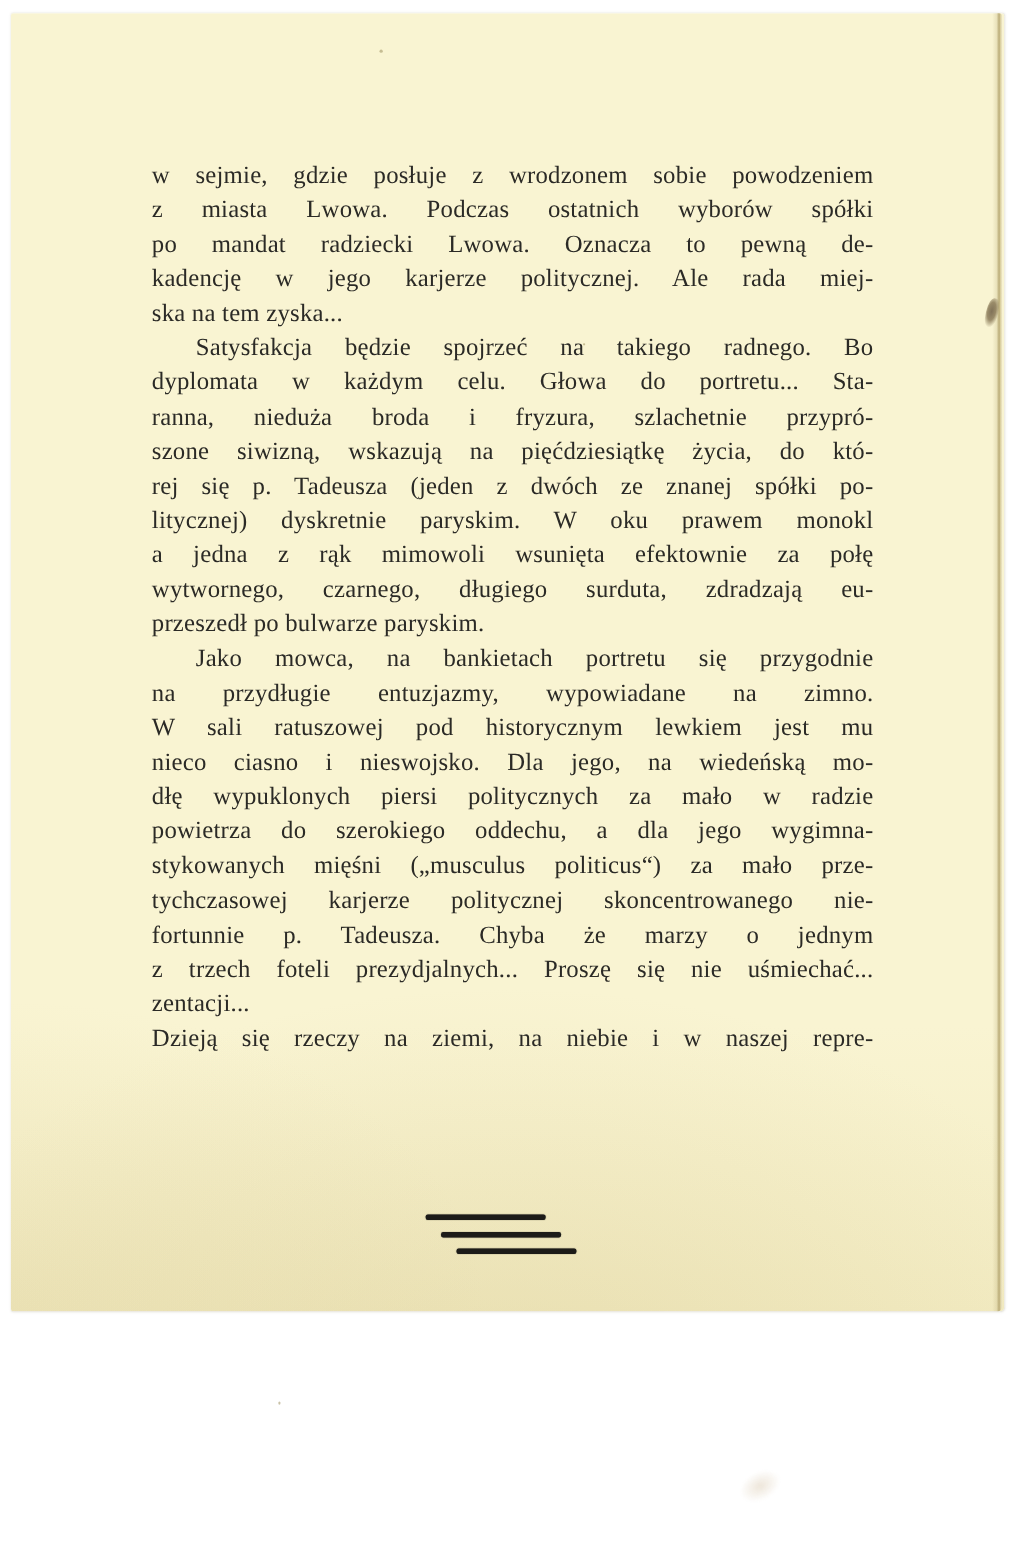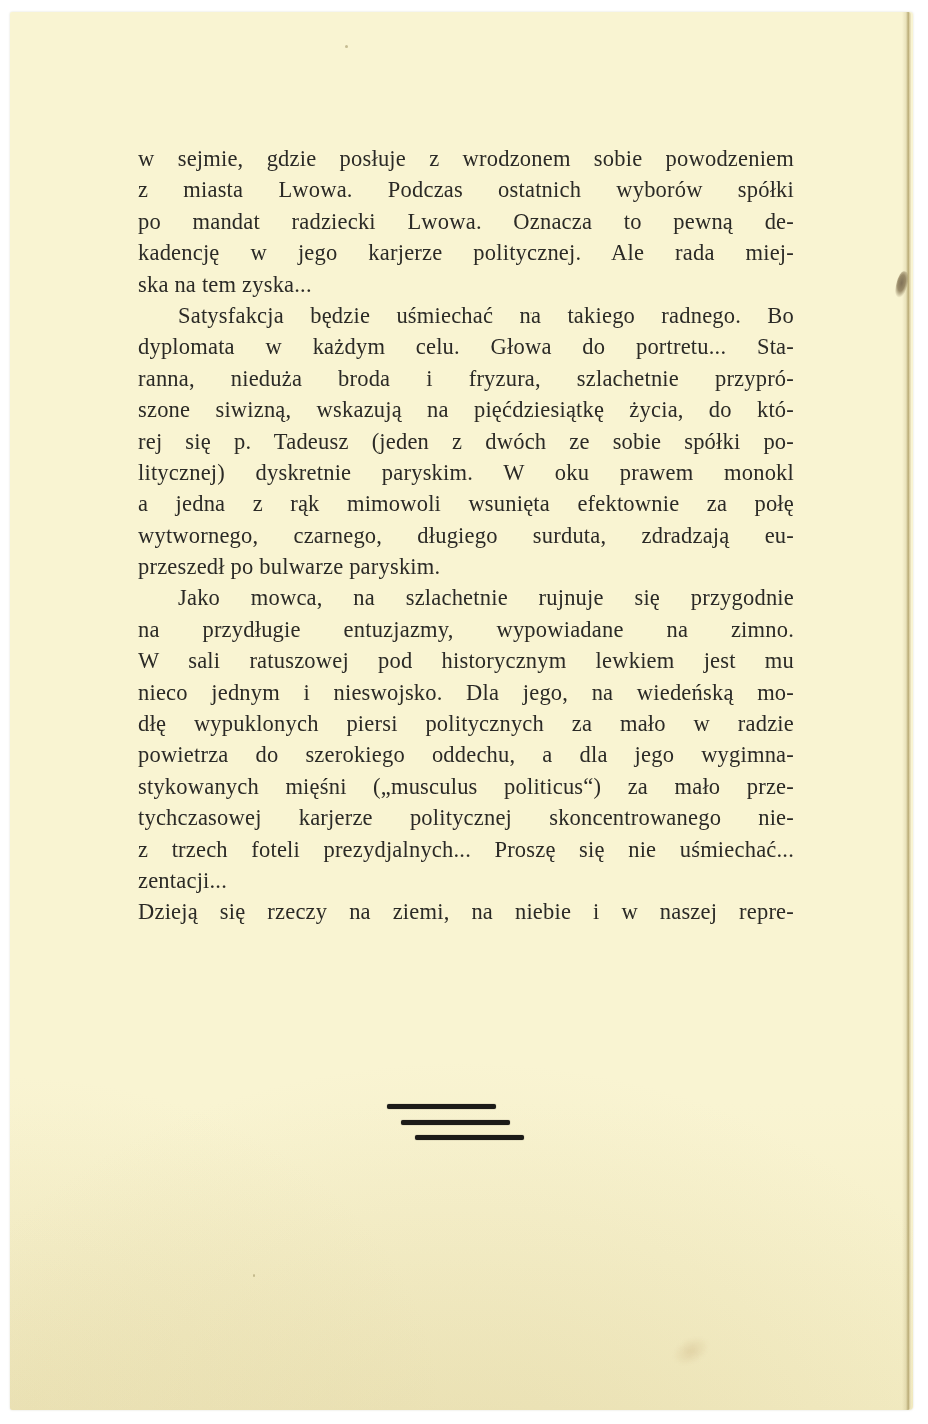--- a/index.html
+++ b/index.html
@@ -19,21 +19,21 @@
     overflow: hidden;
   }
   .scan {
     position: relative;
     width: 928px; height: 1424px;
     background: var(--background);
   }
   .page {
     position: absolute;
     left: 10px; top: 12px;
-    width: 903px; height: 1398px;
+    width: 903px; height: 1180px;
     background:
       radial-gradient(120% 60% at 50% 108%, rgba(203,186,126,0.28) 0%, rgba(203,186,126,0.0) 55%),
       radial-gradient(80% 40% at 0% 100%, rgba(203,186,126,0.18) 0%, rgba(203,186,126,0.0) 60%),
       linear-gradient(180deg, var(--paper) 0%, var(--paper) 78%, var(--paper-deep) 100%);
     border-radius: 2px 3px 4px 2px;
     box-shadow: 0 0 2px rgba(120,110,70,0.25);
   }
   
   .page-right-edge {
     position: absolute;
@@ -113,39 +113,40 @@
   <div class="page">
     <div class="text-block">
         <div class="para">
           <div class="line">w sejmie, gdzie posłuje z wrodzonem sobie powodzeniem</div>
           <div class="line">z miasta Lwowa. Podczas ostatnich wyborów spółki</div>
           <div class="line">po mandat radziecki Lwowa. Oznacza to pewną de-</div>
           <div class="line">kadencję w jego karjerze politycznej.  Ale rada miej-</div>
           <div class="line last">ska na tem zyska...</div>
         </div>
         <div class="para indented">
-          <div class="line">Satysfakcja będzie uśmiechać na takiego radnego. Bo</div>
+          <div class="line">Satysfakcja będzie spojrzeć na takiego radnego. Bo</div>
           <div class="line">dyplomata w każdym celu. Głowa do portretu... Sta-</div>
           <div class="line">ranna, nieduża broda i fryzura, szlachetnie przypró-</div>
           <div class="line">szone siwizną, wskazują na pięćdziesiątkę życia, do któ-</div>
-          <div class="line">rej się p. Tadeusz (jeden z dwóch ze sobie spółki po-</div>
+          <div class="line">rej się p. Tadeusza (jeden z dwóch ze znanej spółki po-</div>
           <div class="line">litycznej) dyskretnie paryskim. W oku prawem monokl</div>
           <div class="line">a jedna z rąk mimowoli wsunięta efektownie za połę</div>
           <div class="line">wytwornego, czarnego, długiego surduta, zdradzają eu-</div>
           <div class="line last">przeszedł po bulwarze paryskim.</div>
         </div>
         <div class="para indented">
-          <div class="line">Jako mowca, na szlachetnie rujnuje się przygodnie</div>
+          <div class="line">Jako mowca, na bankietach portretu się przygodnie</div>
           <div class="line">na przydługie entuzjazmy, wypowiadane na zimno.</div>
           <div class="line">W sali ratuszowej pod historycznym lewkiem jest mu</div>
-          <div class="line">nieco jednym i nieswojsko. Dla jego, na wiedeńską mo-</div>
+          <div class="line">nieco ciasno i nieswojsko. Dla jego, na wiedeńską mo-</div>
           <div class="line">dłę wypuklonych piersi politycznych za mało w radzie</div>
           <div class="line">powietrza do szerokiego oddechu, a dla jego wygimna-</div>
           <div class="line">stykowanych mięśni („musculus politicus“) za mało prze-</div>
           <div class="line">tychczasowej karjerze politycznej skoncentrowanego nie-</div>
+          <div class="line">fortunnie p. Tadeusza. Chyba że marzy o jednym</div>
           <div class="line">z trzech foteli prezydjalnych... Proszę się nie uśmiechać...</div>
           <div class="line last">zentacji...</div>
           <div class="line">Dzieją się rzeczy na ziemi, na niebie i w naszej repre-</div>
         </div>
       </div>
     <div class="divider-bars">
         <span class="bar bar1"></span>
         <span class="bar bar2"></span>
         <span class="bar bar3"></span>
       </div>

